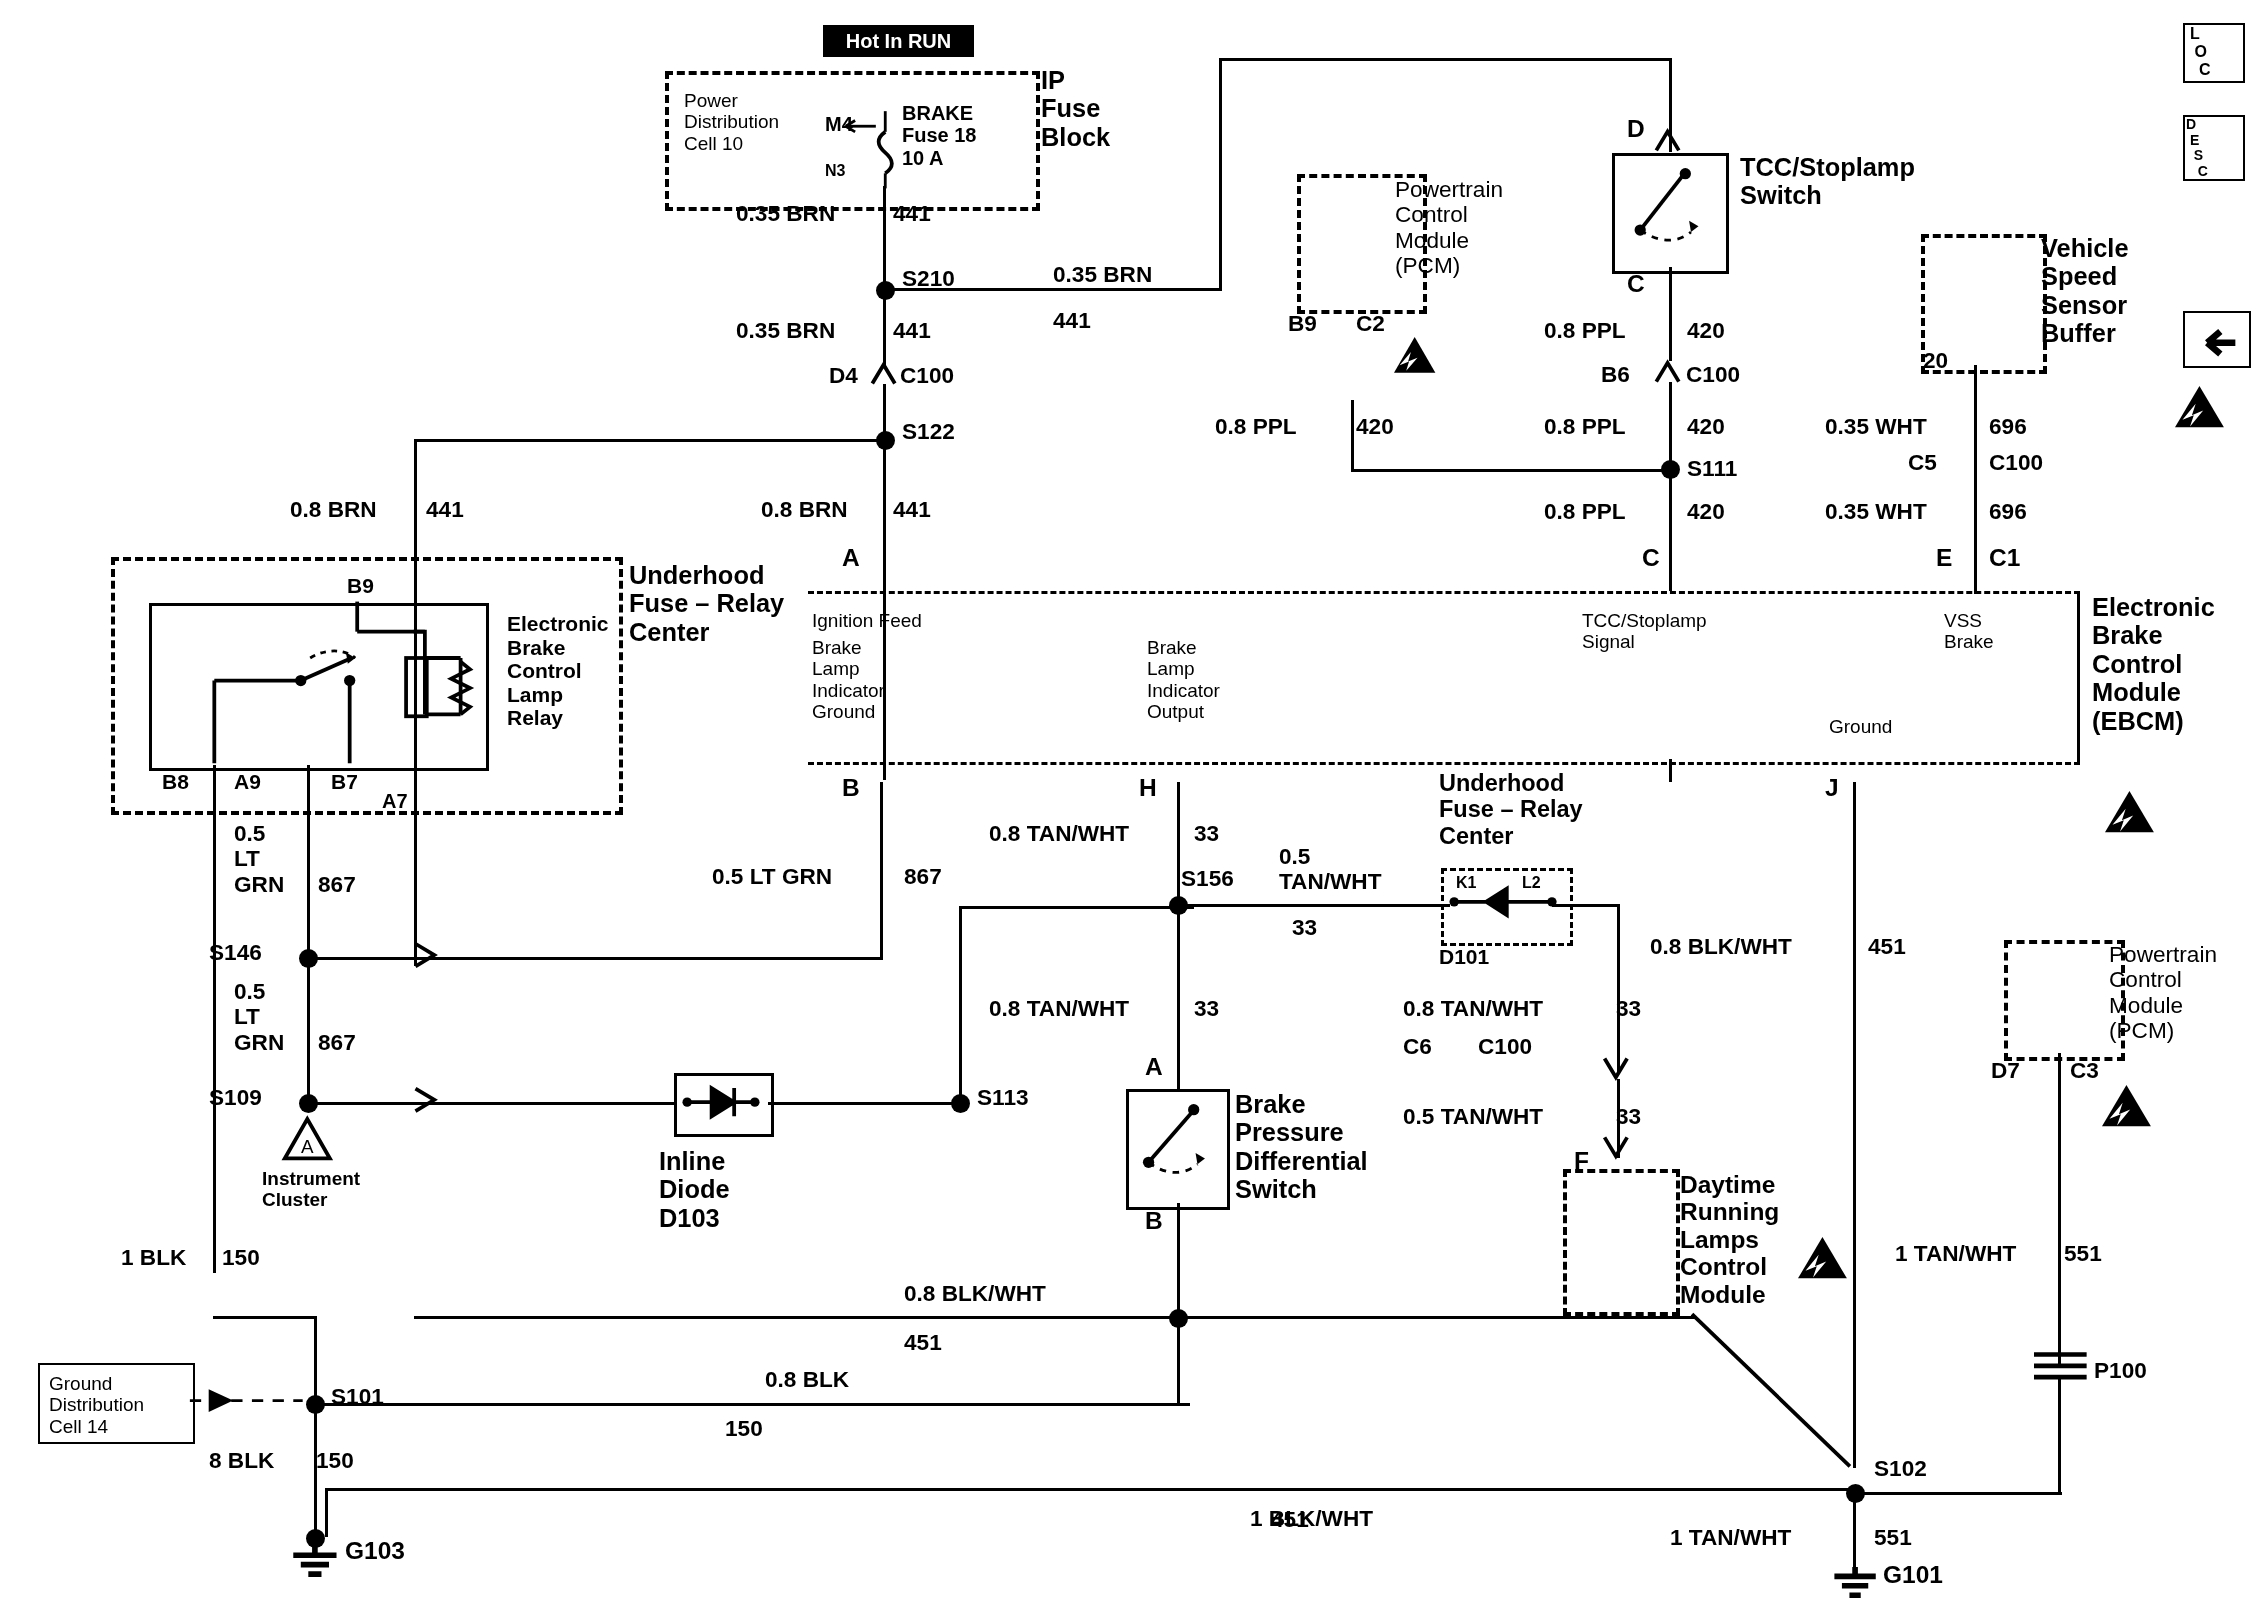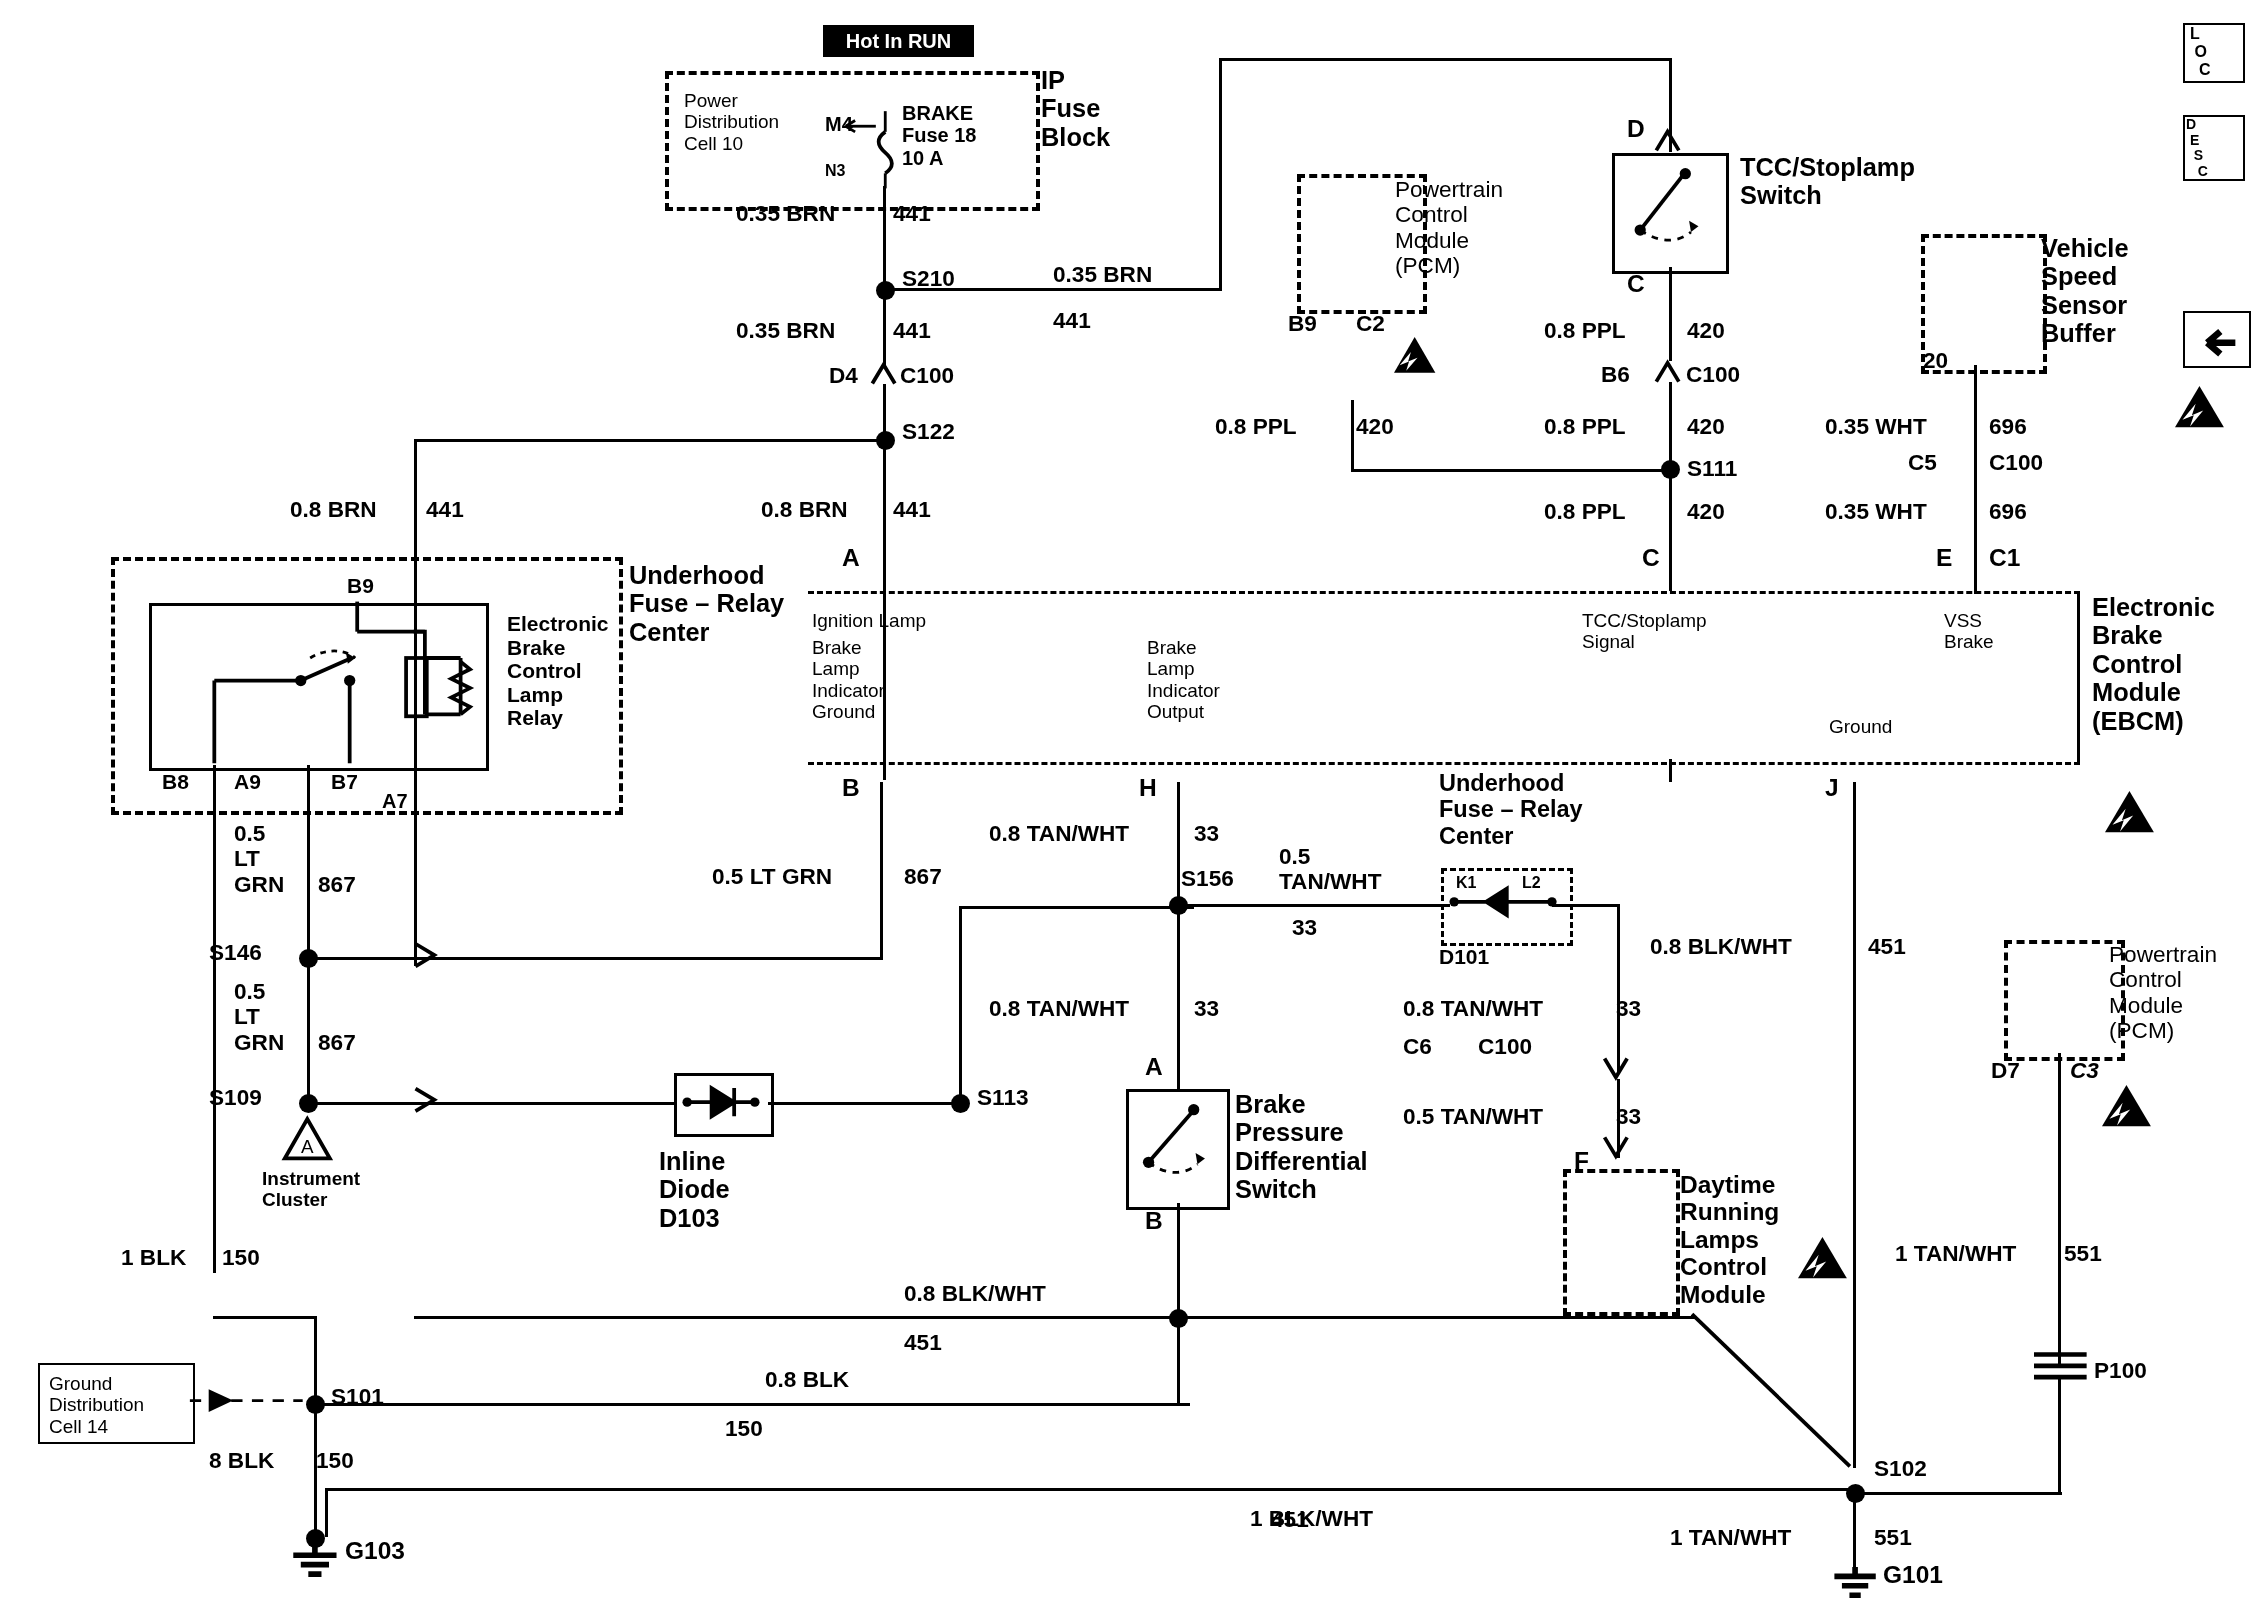--- a/index.html
+++ b/index.html
@@ -288,21 +288,21 @@
   <div class="lbl b" style="left:2092px;top:593px;font-size:25.4px;">Electronic
 Brake
 Control
 Module
 (EBCM)</div>
   <svg style="left:2105px;top:791px;" viewBox="0 0 300 150" width="282" height="141">
     <path d="M0,44 L26,0 L52,44 Z" fill="#000"></path>
     <path d="M8,36 l14,-17 l-4,12 l12,-5 l-14,17 l4,-12 z" fill="#fff"></path>
   </svg>
 
-  <div class="lbl" style="left:812px;top:610px;font-size:19px;">Ignition Lamp</div>
+  <div class="lbl" style="left:812px;top:610px;font-size:19px;">Ignition Feed</div>
   <div class="lbl" style="left:812px;top:637px;font-size:19px;">Brake
 Lamp
 Indicator
 Ground</div>
   <div class="lbl" style="left:1147px;top:637px;font-size:19px;">Brake
 Lamp
 Indicator
 Output</div>
   <div class="lbl" style="left:1582px;top:610px;font-size:19px;">TCC/Stoplamp
 Signal</div>
@@ -387,21 +387,21 @@
   <div class="ln v" style="left:1853px;top:782px;height:686px;"></div>
   <div class="lbl b" style="left:1650px;top:934px;font-size:22.6px;">0.8 BLK/WHT</div>
   <div class="lbl b" style="left:1868px;top:934px;font-size:22.6px;">451</div>
 
   <div class="dbox" style="left:2004px;top:940px;width:113px;height:113px;"></div>
   <div class="lbl" style="left:2109px;top:942px;font-size:22.6px;">Powertrain
 Control
 Module
 (PCM)</div>
   <div class="lbl b" style="left:1991px;top:1058px;font-size:22.6px;">D7</div>
-  <div class="lbl b" style="left:2070px;top:1058px;font-size:22.6px;font-style:italic;">C3</div>
+  <div class="lbl b" style="left:2070px;top:1058px;font-size:22.6px;">C3</div>
   <svg style="left:2102px;top:1085px;" viewBox="0 0 300 150" width="282" height="141">
     <path d="M0,44 L26,0 L52,44 Z" fill="#000"></path>
     <path d="M8,36 l14,-17 l-4,12 l12,-5 l-14,17 l4,-12 z" fill="#fff"></path>
   </svg>
 
   <div class="ln v" style="left:2058px;top:1053px;height:311px;"></div>
   <div class="lbl b" style="left:1895px;top:1241px;font-size:22.6px;">1 TAN/WHT</div>
   <div class="lbl b" style="left:2064px;top:1241px;font-size:22.6px;">551</div>
 
   <svg style="left:2034px;top:1347px;" viewBox="0 0 300 150" width="282" height="141">

